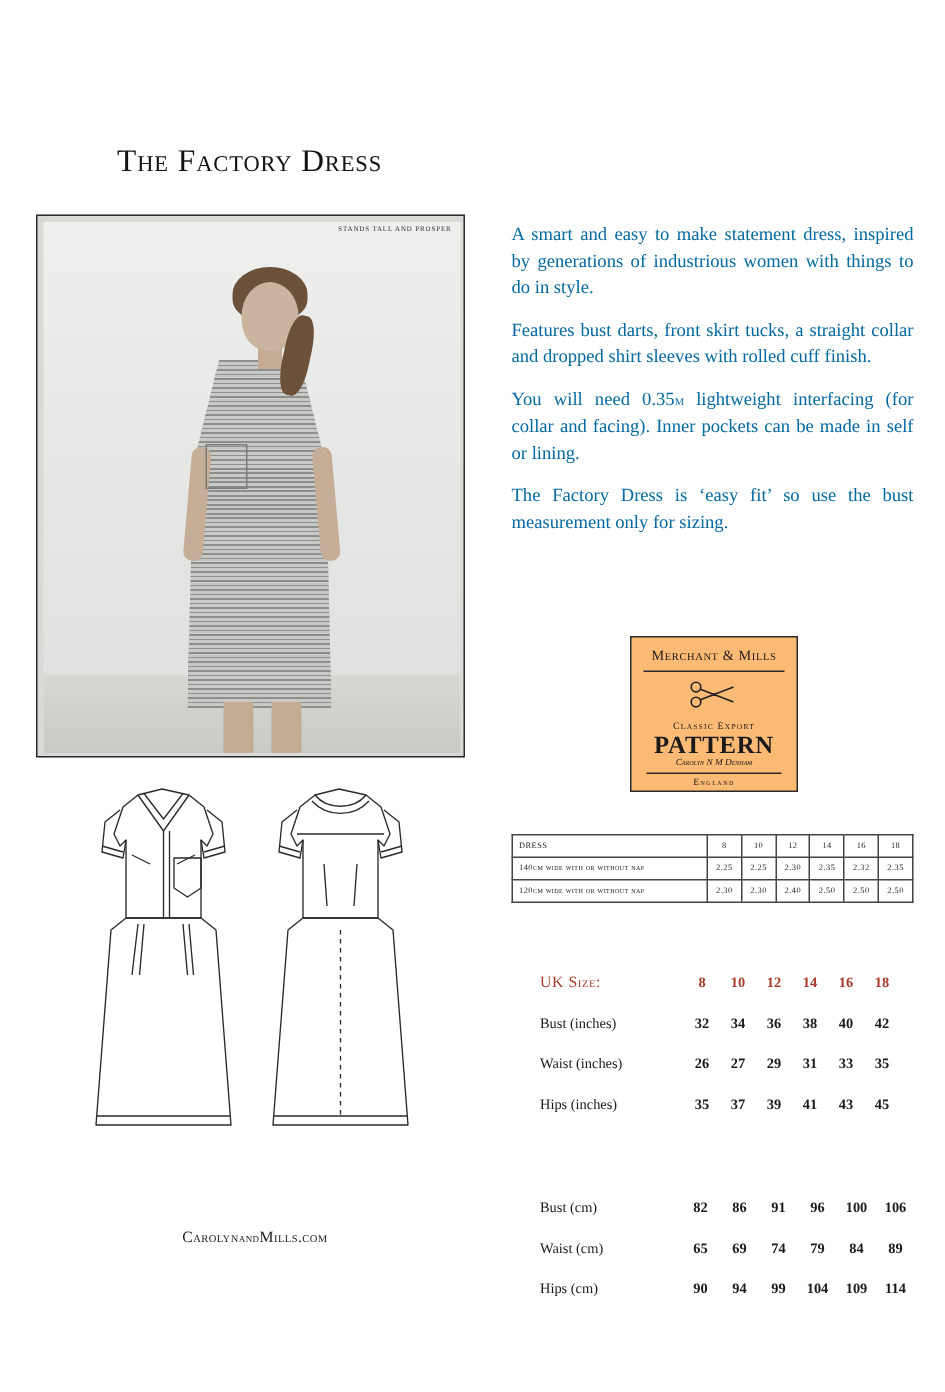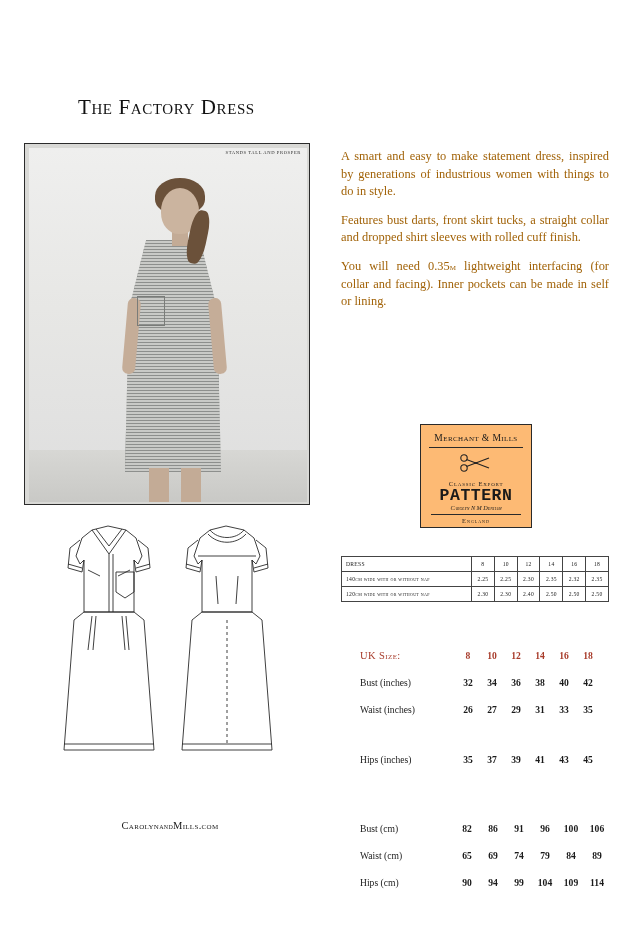--- a/index.html
+++ b/index.html
@@ -133,21 +133,21 @@
 
   
   .copy {
     position: absolute;
     left: 341px;
     top: 148px;
     width: 268px;
     font-size: 12.4px;
     line-height: 1.42;
     text-align: justify;
-    color: #a16207;
+    color: #0369a1;
   }
   .copy p { margin: 0 0 11px 0; }
   .sc { font-variant: small-caps; font-size: 10.5px; }
 
   
   .logo-box {
     position: absolute;
     left: 420px;
     top: 424px;
     width: 112px;
@@ -174,21 +174,20 @@
   .logo-classic {
     font-size: 6.6px;
     font-variant: small-caps;
     letter-spacing: 0.8px;
   }
   .logo-pattern {
     font-size: 16.5px;
     font-weight: bold;
     letter-spacing: 0.5px;
     line-height: 1.05;
-    font-family: Liberation Mono, monospace;
   }
   .logo-sig {
     font-size: 6.2px;
     font-style: italic;
     font-variant: small-caps;
   }
   .logo-england {
     font-size: 6.4px;
     font-variant: small-caps;
     letter-spacing: 1px;
@@ -248,21 +247,21 @@
     top: 650px;
     width: 250px;
     font-size: 9.6px;
     font-family: "Liberation Serif", serif;
   }
   .sizes .row {
     display: flex;
     align-items: baseline;
     height: 27px;
   }
-  .sizes .row.gap { height: 40px; margin-top: 23px; }
+  .sizes .row.gap { height: 40px; }
   .sizes .rlabel {
     width: 96px;
     font-weight: normal;
     font-size: 9.6px;
   }
   .sizes .rlabel.uk {
     color: #a83b2a;
     font-variant: small-caps;
     letter-spacing: 0.4px;
     font-size: 10.5px;
@@ -301,20 +300,21 @@
       <div class="fig-head"></div>
       <div class="fig-hair2"></div>
       <div class="photo-caption">STANDS TALL AND PROSPER</div>
     </div>
   </div>
 
   <div class="copy">
     <p>A smart and easy to make statement dress, inspired by generations of industrious women with things to do in style.</p>
     <p>Features bust darts, front skirt tucks, a straight collar and dropped shirt sleeves with rolled cuff finish.</p>
     <p><span>You will need 0.35</span><span class="sc">m</span><span> lightweight interfacing (for collar and facing). Inner pockets can be made in self or lining.</span></p>
+    <p>The Factory Dress is ‘easy fit’ so use the bust measurement only for sizing.</p>
   </div>
 
   <div class="logo-box">
     <div class="logo-brand">Merchant &amp; Mills</div>
     <svg class="logo-scissors" viewBox="0 0 34 20">
       <circle cx="5" cy="5" r="3.2" fill="none" stroke="#222" stroke-width="1.1"></circle>
       <circle cx="5" cy="15" r="3.2" fill="none" stroke="#222" stroke-width="1.1"></circle>
       <line x1="7.5" y1="6.4" x2="30" y2="15" stroke="#222" stroke-width="1.1"></line>
       <line x1="7.5" y1="13.6" x2="30" y2="5" stroke="#222" stroke-width="1.1"></line>
       <circle cx="17" cy="10" r="1" fill="#222"></circle>

